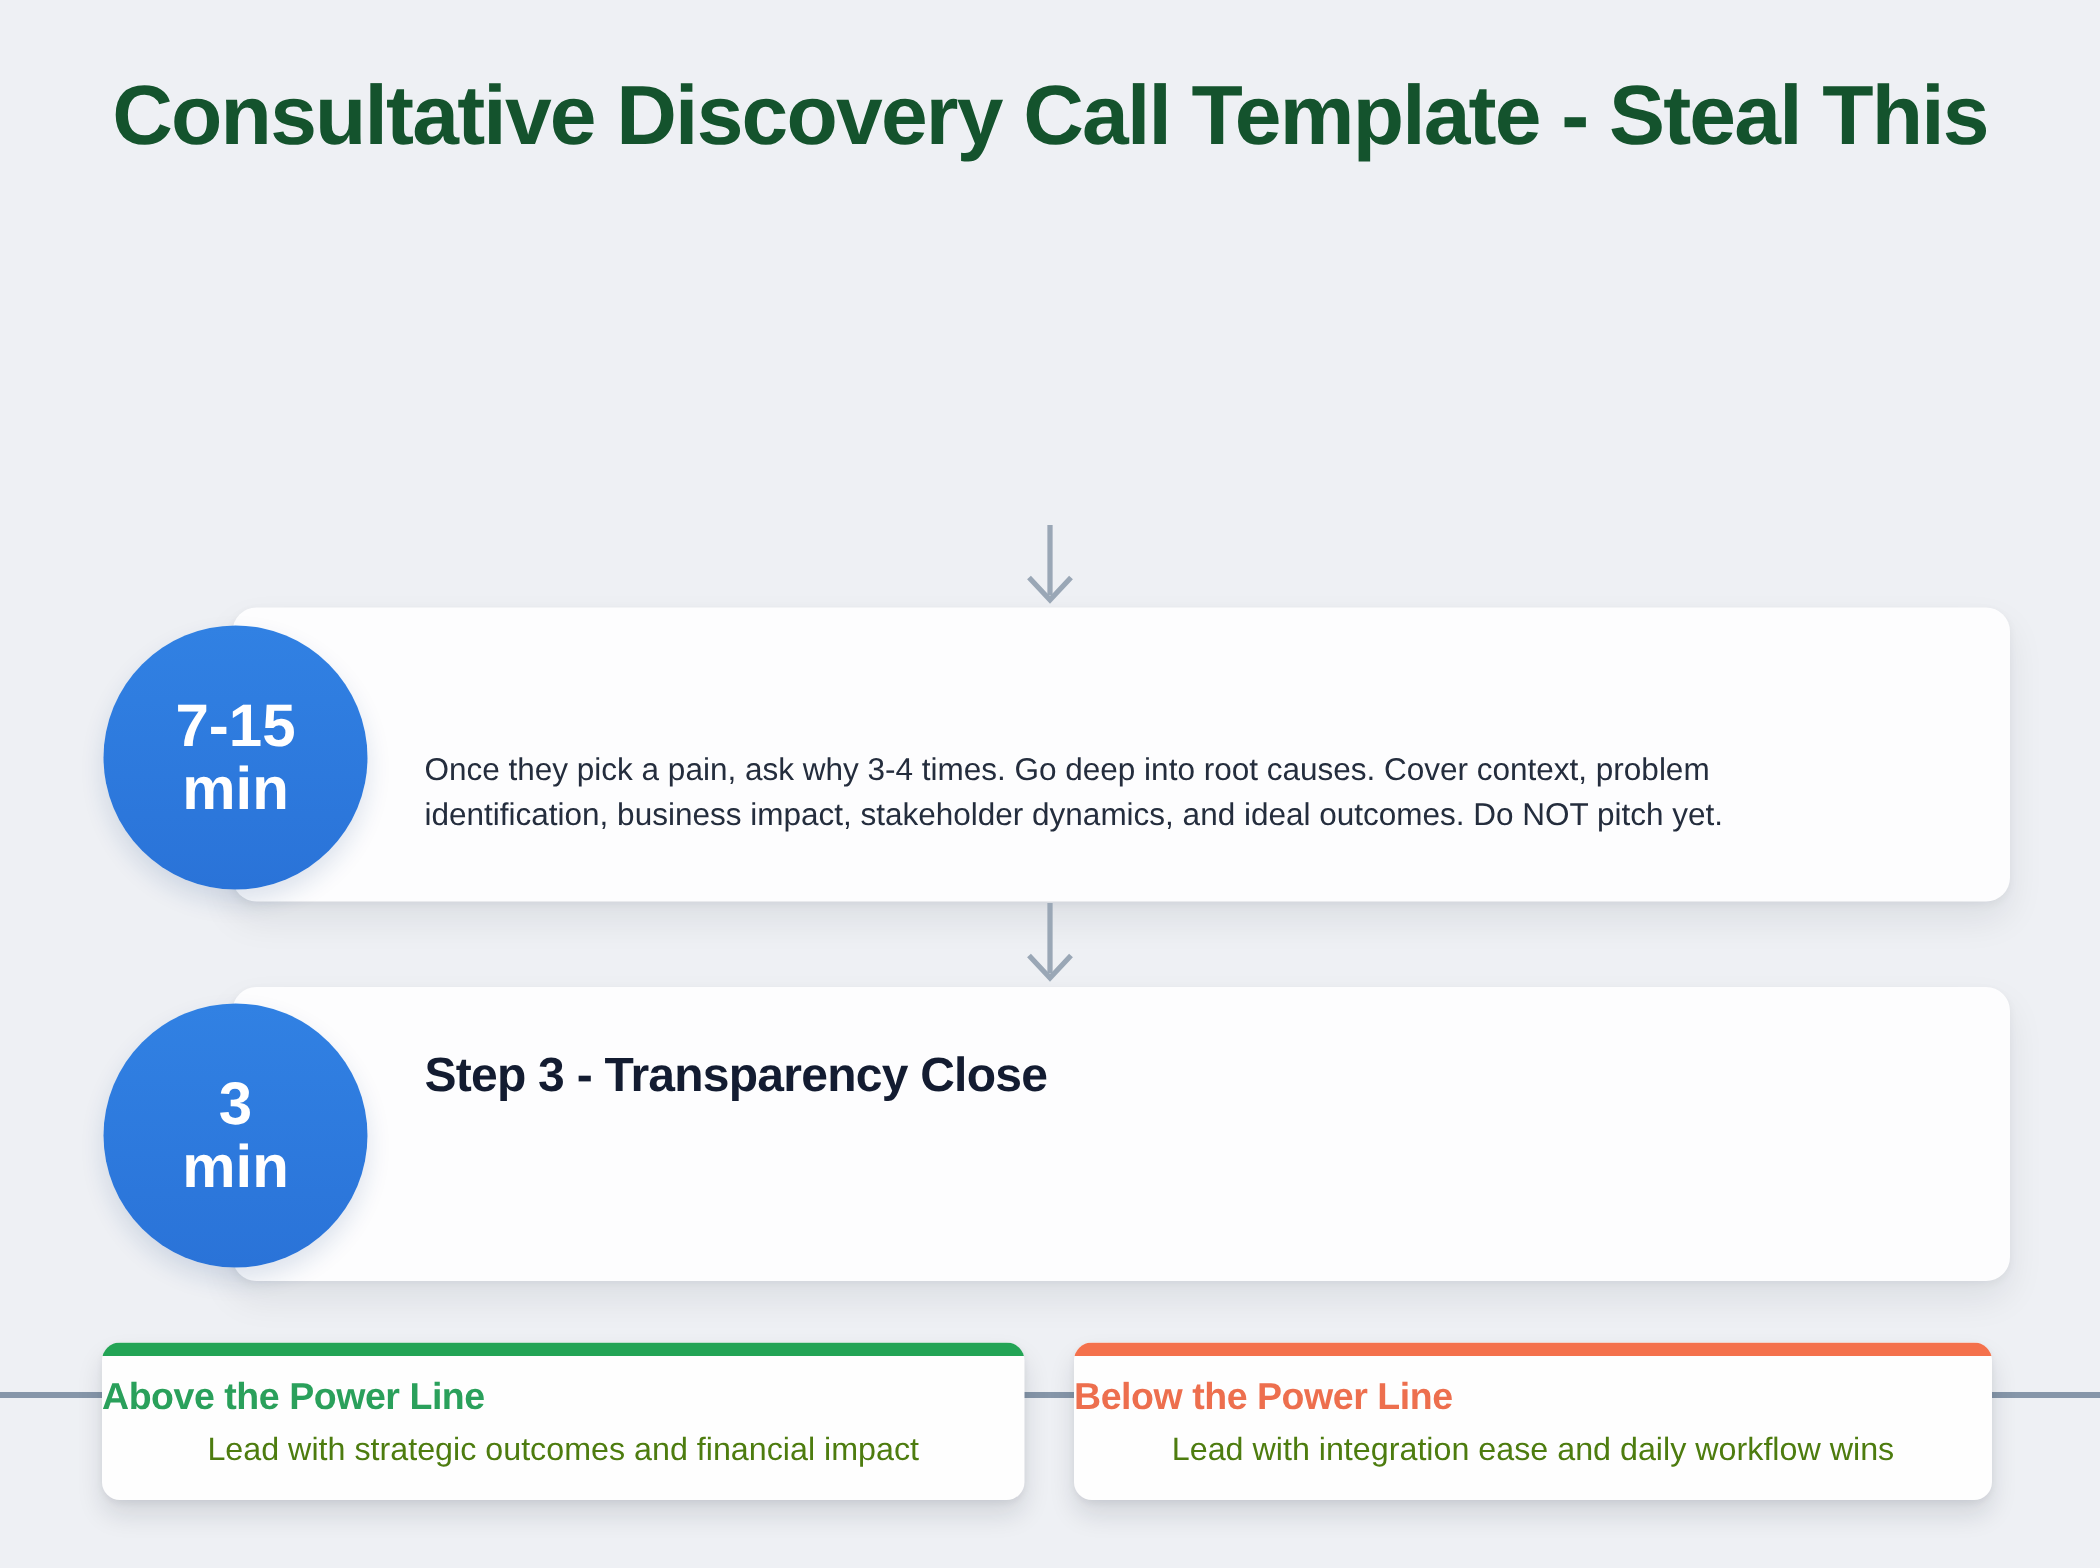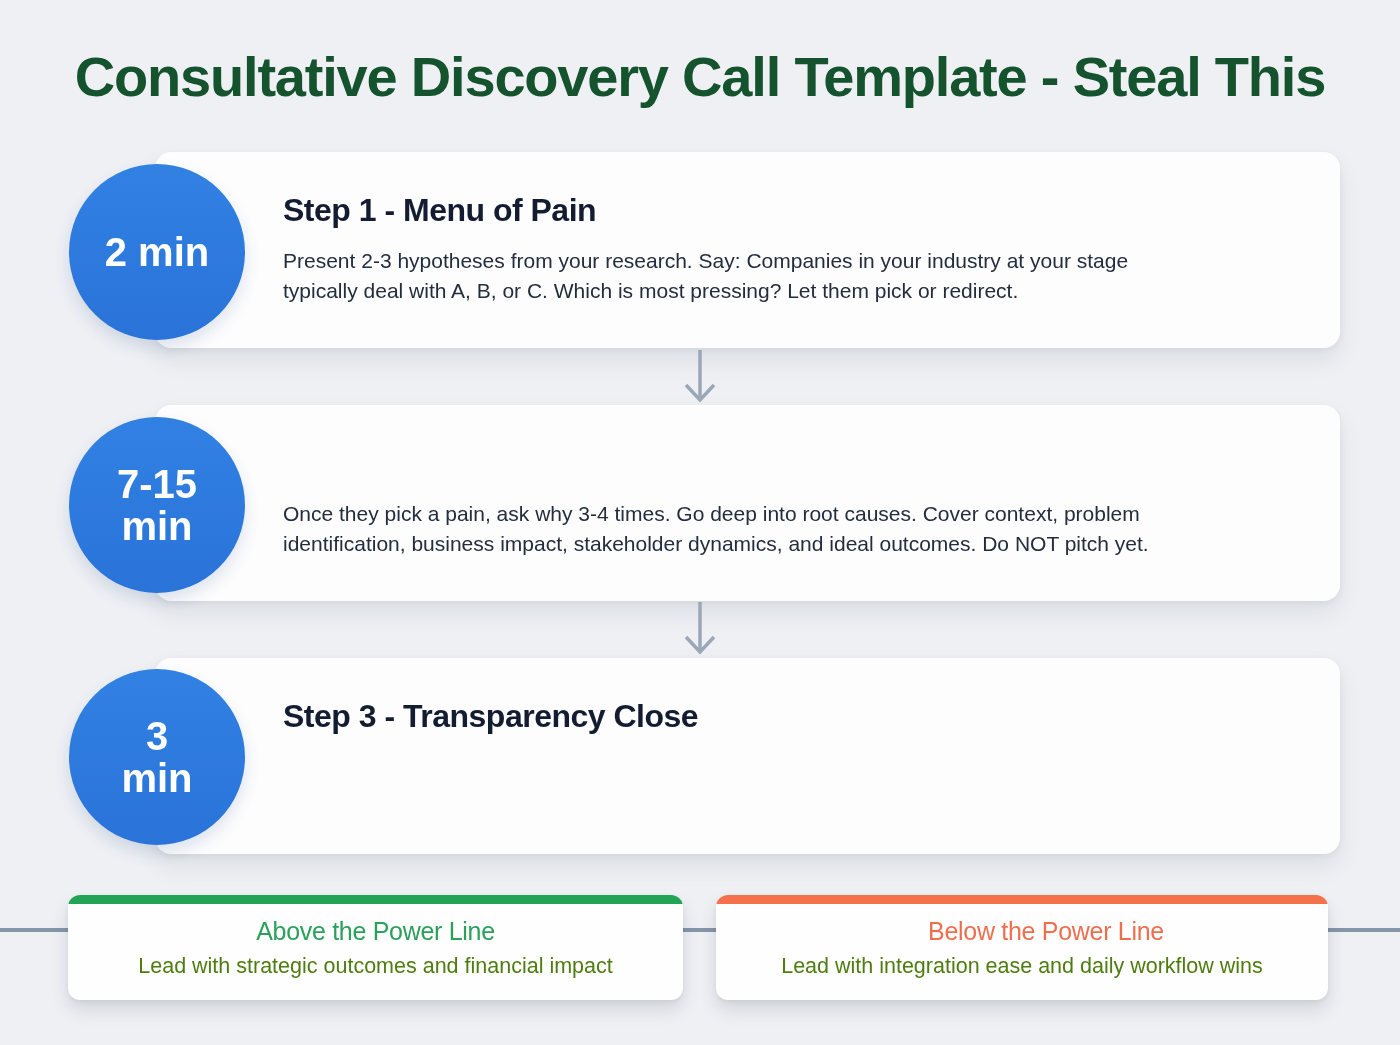--- a/index.html
+++ b/index.html
@@ -127,50 +127,42 @@
   .power-strip {
     position: absolute;
     top: 0; left: 0; right: 0;
     height: 9px;
   }
   .power-card-above .power-strip { background: #23a455; }
   .power-card-below .power-strip { background: #f4714c; }
 
   .power-title {
     margin: 22px 0 0 0;
-    text-align: center;
+    text-align: left;
     font-size: 25px;
-    font-weight: 400;
+    font-weight: 700;
     letter-spacing: -0.3px;
   }
   .power-card-above .power-title { color: #2aa05b; }
-  .power-card-below .power-title { color: #ed6f4e; margin-left: 48px; }
+  .power-card-below .power-title { color: #ed6f4e; }
 
   .power-body {
     margin: 8px 0 0 0;
     text-align: center;
     font-size: 21.5px;
     color: #4d7c0f;
   }
 </style>
 </head>
 <body>
 
 <div class="canvas">
 
   <h1 class="title">Consultative Discovery Call Template - Steal This</h1>
 
-  <section class="step-card step-card-1">
-    <h2 class="step-heading">Step 1 - Menu of Pain</h2>
-    <p class="step-body">Present 2-3 hypotheses from your research. Say: Companies in your industry at your stage
-typically deal with A, B, or C. Which is most pressing? Let them pick or redirect.</p>
-  </section>
-  <div class="duration-circle duration-1">
-    <span>2 min</span>
-  </div>
 
   <svg class="arrow-down arrow-1" viewBox="0 0 44 58">
     <line x1="22" y1="3" x2="22" y2="50" stroke="#9aa7b6" stroke-width="3.5"></line>
     <polyline points="8,38 22,53 36,38" fill="none" stroke="#9aa7b6" stroke-width="3.5" stroke-linejoin="miter"></polyline>
   </svg>
 
   <section class="step-card step-card-2">
     <p class="step-body">Once they pick a pain, ask why 3-4 times. Go deep into root causes. Cover context, problem
 identification, business impact, stakeholder dynamics, and ideal outcomes. Do NOT pitch yet.</p>
   </section>

